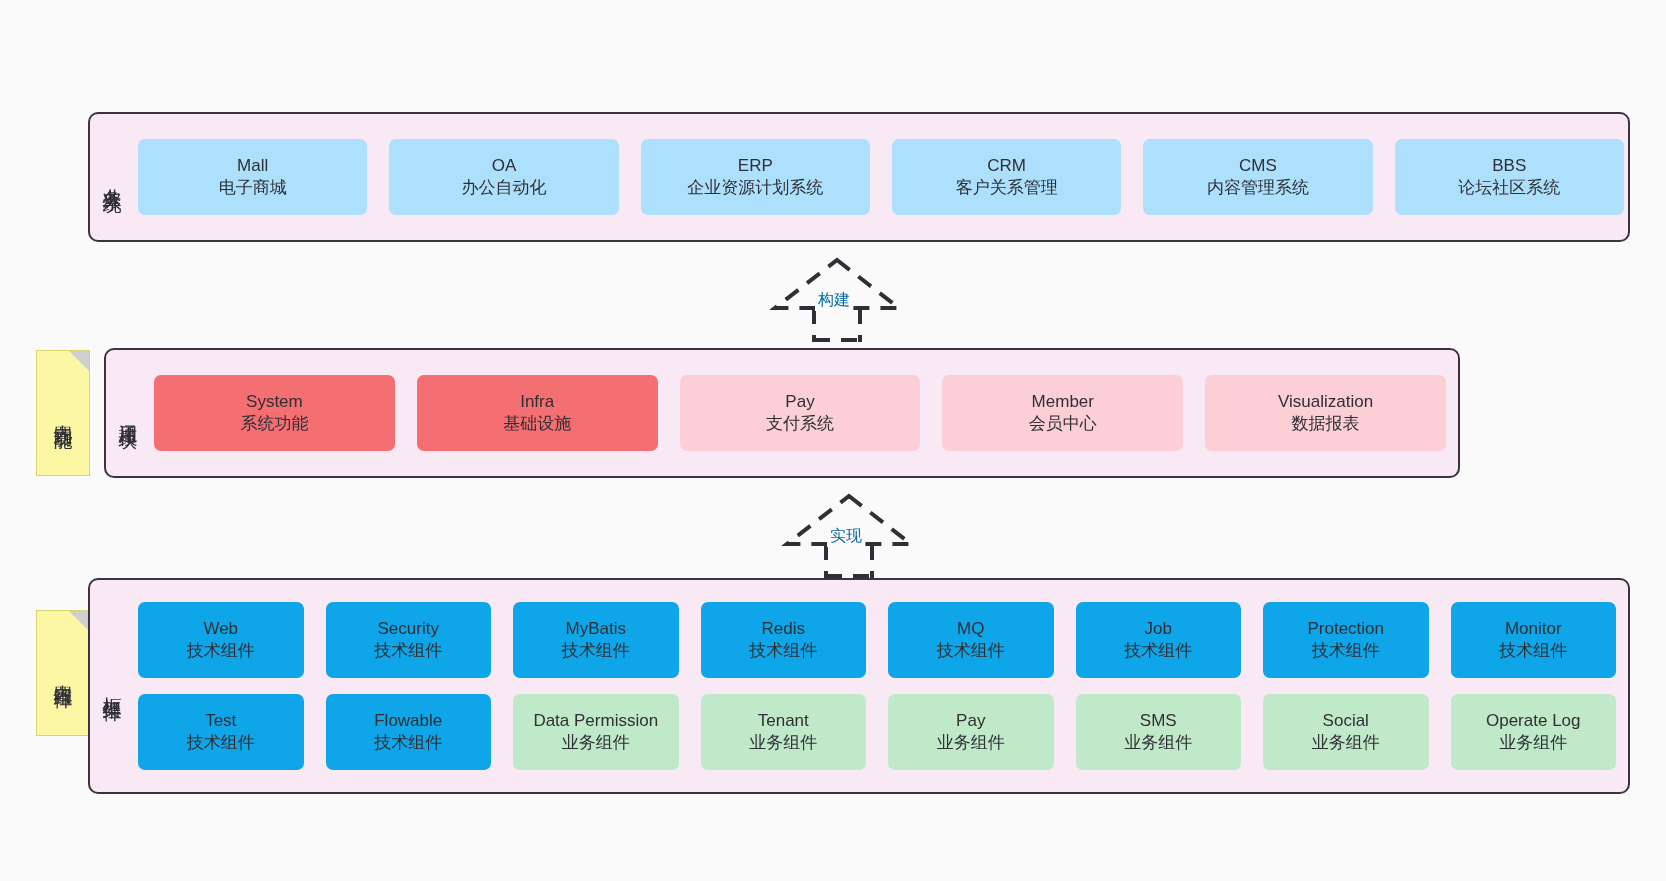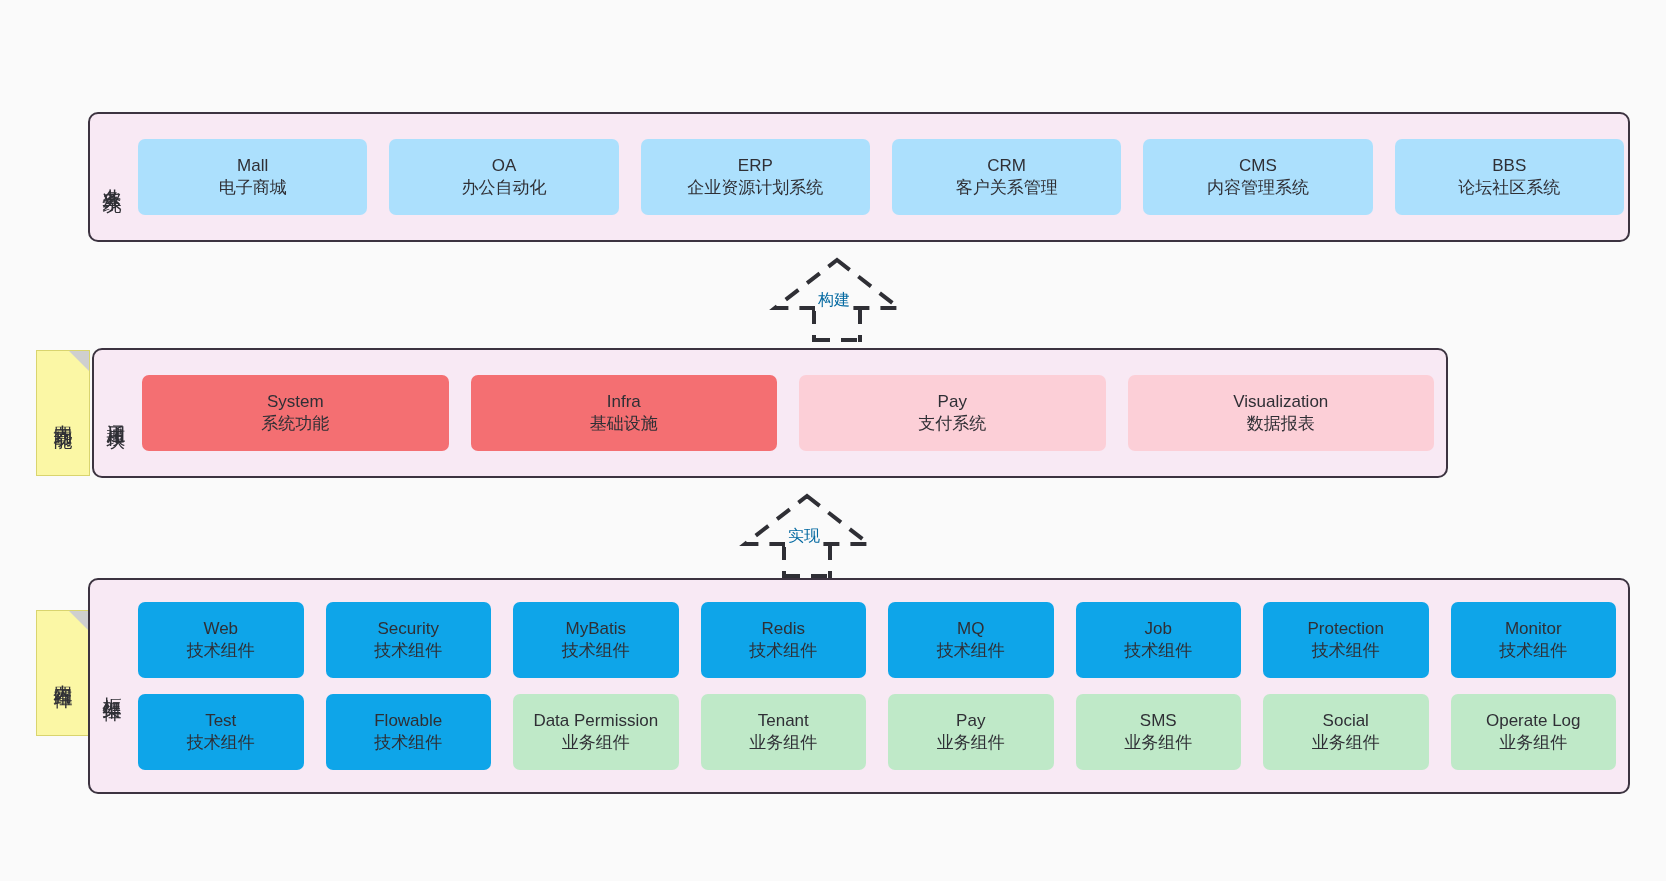--- a/index.html
+++ b/index.html
@@ -77,21 +77,21 @@
   .c-blue{background:#ace0fd;}
   .c-red{background:#f46f72;}
   .c-pink{background:#fccfd7;}
   .c-green{background:#0ea5e9;}
   .c-lgreen{background:#bfe9c8;}
 
   #layer-business{left:88px;top:112px;width:1542px;height:130px;}
   #layer-business .layer-body{padding-right:4px;}
   #layer-business .card{height:76px;}
 
-  #layer-common{left:92px;top:348px;width:1356px;height:130px;}
+  #layer-common{left:104px;top:348px;width:1356px;height:130px;}
   #layer-common .layer-body{padding-right:12px;}
   #layer-common .card{height:76px;}
 
   #layer-framework{left:88px;top:578px;width:1542px;height:216px;}
   #layer-framework .layer-body{padding-right:12px;gap:16px;}
   #layer-framework .card{height:76px;}
 
   
   .note{
     position:absolute;
@@ -129,21 +129,21 @@
     position:absolute;
     font-size:16px;
     color:#0369a1;
     background:#fafafa;
     padding:0 3px;
     white-space:nowrap;
     user-select:none;
   }
   #arrow-build{left:752px;top:256px;width:170px;height:86px;}
   #arrow-build .uml-label{left:63px;top:34px;}
-  #arrow-impl{left:722px;top:492px;width:170px;height:86px;}
+  #arrow-impl{left:764px;top:492px;width:170px;height:86px;}
   #arrow-impl .uml-label{left:63px;top:34px;}
 </style>
 </head>
 <body>
 
 <div id="stage">
 
   <div class="layer" id="layer-business">
     <div class="layer-title">业务系统</div>
     <div class="layer-body">
@@ -199,20 +199,24 @@
         </div>
         <div class="card c-red">
           <span class="t1">Infra</span>
           <span class="t2">基础设施</span>
         </div>
         <div class="card c-pink">
           <span class="t1">Pay</span>
           <span class="t2">支付系统</span>
         </div>
         <div class="card c-pink">
+          <span class="t1">Member</span>
+          <span class="t2">会员中心</span>
+        </div>
+        <div class="card c-pink">
           <span class="t1">Visualization</span>
           <span class="t2">数据报表</span>
         </div>
       </div>
     </div>
   </div>
 
   <div class="uml" id="arrow-impl">
     <svg width="170" height="86" viewBox="0 0 170 86">
       <path d="M85 4 L147 52 L23 52 Z" fill="none" stroke="#2f2f35" stroke-width="4" stroke-dasharray="16,11" stroke-linecap="butt"></path>

